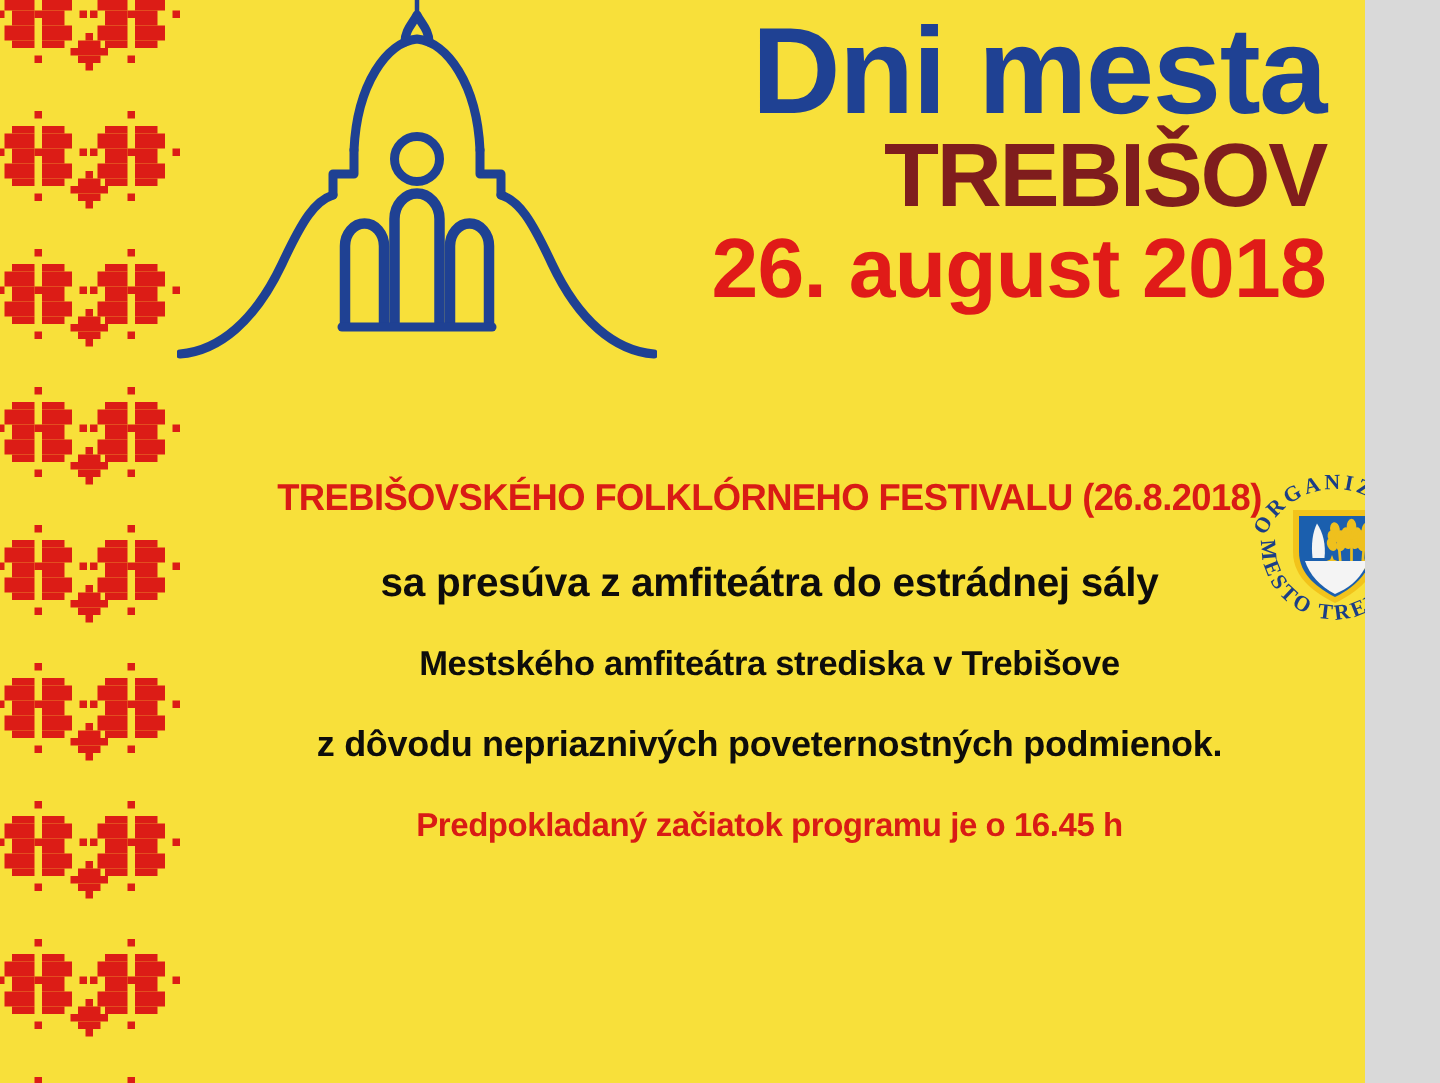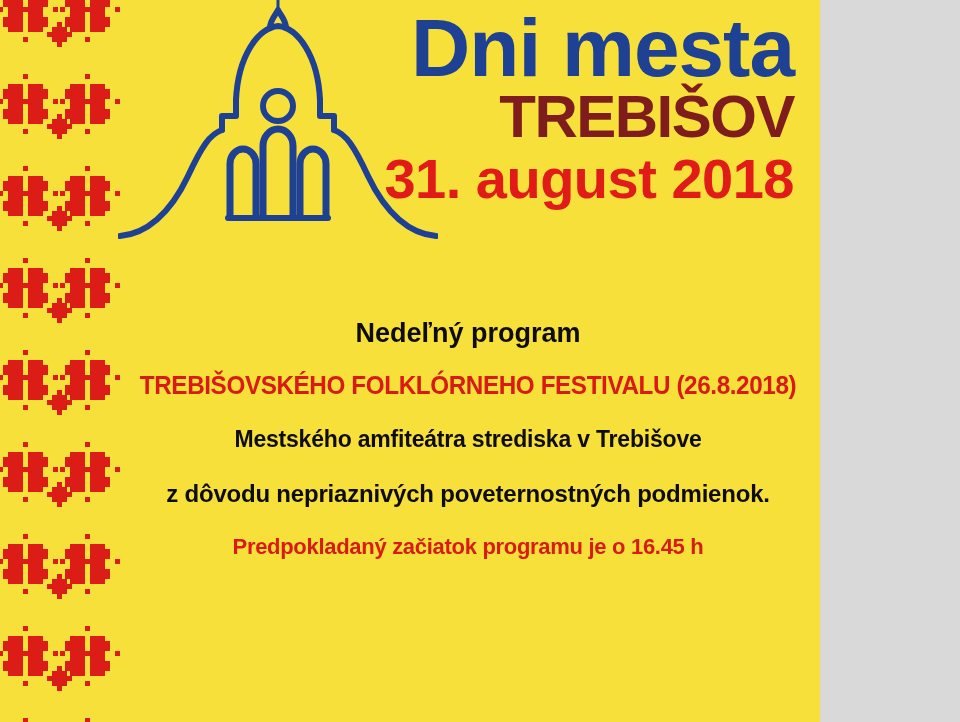--- a/index.html
+++ b/index.html
@@ -3,21 +3,21 @@
 <meta charset="utf-8">
 <title>Dni mesta Trebišov</title>
 <style>
   html, body {
     margin: 0;
     padding: 0;
     background: #d9d9d9;
   }
   #poster {
     position: relative;
-    width: 820px;
+    width: 910px;
     height: 722px;
     overflow: hidden;
     background: #F8E03A;
     font-family: "Liberation Sans", sans-serif;
     -webkit-font-smoothing: antialiased;
   }
 
   
   #folk-border {
     position: absolute;
@@ -229,26 +229,26 @@
 
       <path d="M182 222 L 182 168 A 13 15 0 0 1 208 168 L 208 222" fill="none" stroke="#1F4193" stroke-width="7" stroke-linejoin="round"></path>
 
       <path d="M110 222 L 210 222" stroke="#1F4193" stroke-width="6" stroke-linecap="round" fill="none"></path>
     </svg>
   </div>
 
   <div id="headline">
     <div class="hl-line1">Dni mesta</div>
     <div class="hl-line2">TREBIŠOV</div>
-    <div class="hl-line3">31. august 2018</div>
+    <div class="hl-line3">26. august 2018</div>
   </div>
 
   <div id="body-copy">
-    <div class="copy-line l-nedelny">Nedeľný program</div>
     <div class="copy-line l-festival">TREBIŠOVSKÉHO FOLKLÓRNEHO FESTIVALU (26.8.2018)</div>
+    <div class="copy-line l-presuva">sa presúva z amfiteátra do estrádnej sály</div>
     <div class="copy-line l-mestske">Mestského amfiteátra strediska v Trebišove</div>
     <div class="copy-line l-dovodu">z dôvodu nepriaznivých poveternostných podmienok.</div>
     <div class="copy-line l-zaciatok">Predpokladaný začiatok programu je o 16.45 h</div>
   </div>
 
   <div id="organizer-seal">
     <svg viewBox="0 0 124 124" xmlns="http://www.w3.org/2000/svg">
       <defs>
         <path id="arcTop" d="M 12 70 A 50 50 0 0 1 112 70" fill="none"></path>
         <path id="arcBottom" d="M 13 58 A 49 49 0 0 0 111 58" fill="none"></path>

